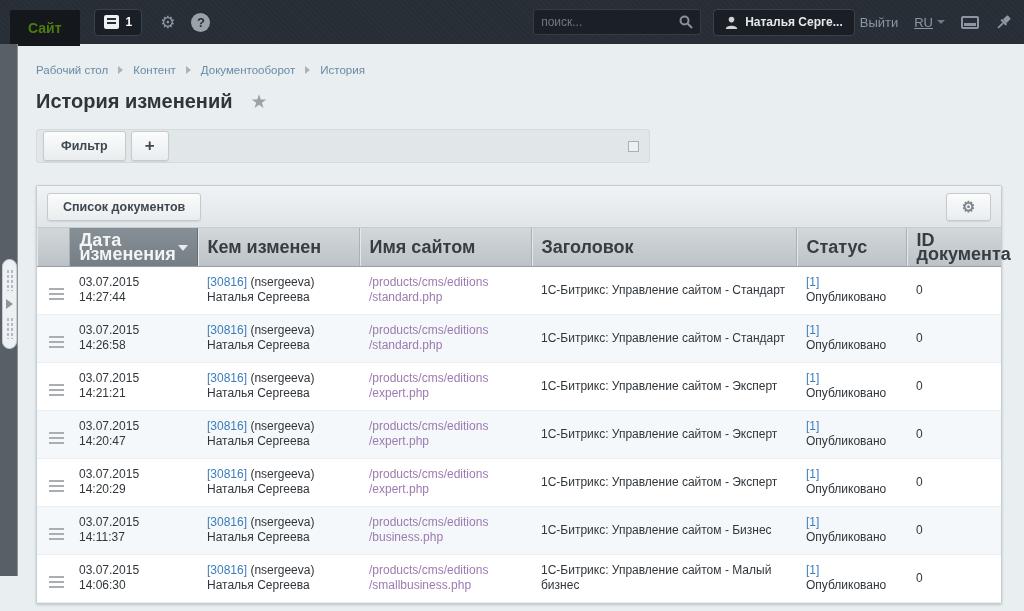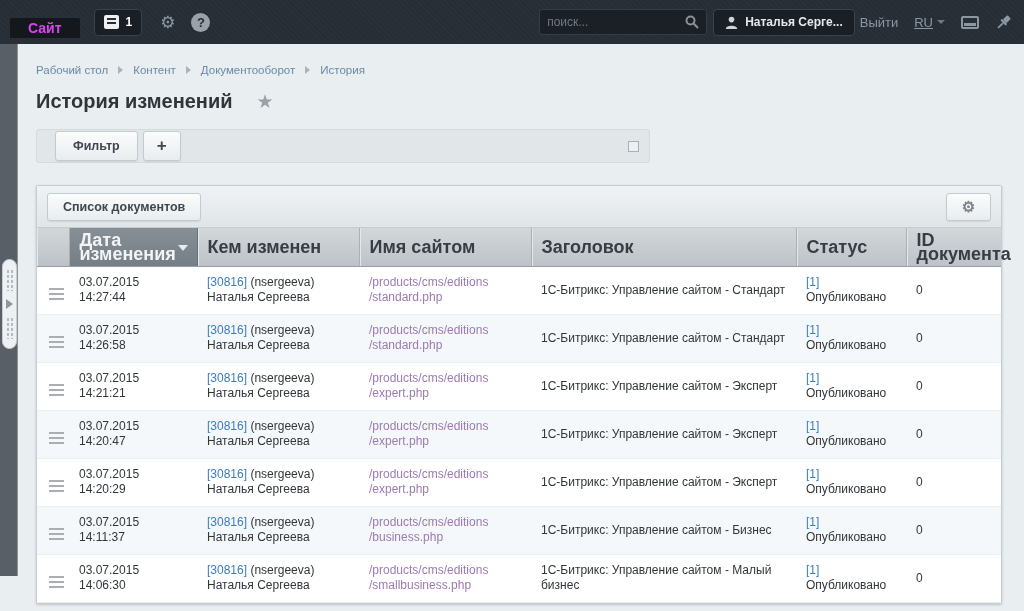--- a/index.html
+++ b/index.html
@@ -12,21 +12,21 @@
     position:relative;
   }
 
   
   .topbar {
     height:44px; background:#262d35;
     background-image:repeating-linear-gradient(45deg, rgba(255,255,255,.015) 0 2px, transparent 2px 4px);
     display:flex; align-items:center; padding:0 12px 0 10px; position:relative;
   }
   .tab { font-weight:bold; font-size:14px; padding:0 18px; display:flex; align-items:center; cursor:pointer; }
-  .tab-site { background:#14181d; color:#d946ef; height:20px; margin-top:12px; border-radius:2px 2px 0 0; }
+  .tab-site { background:#14181d; color:#4d7c0f; height:36px; margin-top:12px; border-radius:2px 2px 0 0; }
   .tab-admin { background:#fff; color:#2b3138; height:39px; margin-top:5px; border-radius:2px 2px 0 0; margin-left:2px; }
   .notif-btn {
     margin-left:14px; background:#1a1f26; border:1px solid #3a424c; border-radius:4px;
     height:27px; display:flex; align-items:center; padding:0 9px; gap:7px; color:#fff;
     font-size:12px; font-weight:bold; cursor:pointer;
   }
   .book-icon { width:15px; height:14px; background:#eef0f2; border-radius:2px; position:relative; display:inline-block; }
   .book-icon::before { content:""; position:absolute; left:3px; right:3px; top:3px; height:2px; background:#262d35; box-shadow:0 4px 0 #262d35; }
   .topbar-icon { margin-left:18px; color:#8d97a3; font-size:17px; cursor:pointer; line-height:1; }
   .help-circle {
@@ -36,21 +36,21 @@
   .search-box {
     margin-left:auto; width:168px; height:26px; background:#1b2026; border:1px solid #343c46;
     border-radius:3px; display:flex; align-items:center; padding:0 7px;
   }
   .search-box input {
     flex:1; background:transparent; border:none; outline:none; color:#87919c; font-size:12px;
     font-family:"Liberation Sans", sans-serif; min-width:0;
   }
   .search-box input::placeholder { color:#6f7883; }
   .user-btn {
-    margin-left:6px; background:#1a1f26; border:1px solid #3a424c; border-radius:4px;
+    margin-left:12px; background:#1a1f26; border:1px solid #3a424c; border-radius:4px;
     height:27px; display:flex; align-items:center; padding:0 11px; gap:7px;
     color:#e6e9ec; font-size:12px; font-weight:bold; cursor:pointer;
   }
   .logout-link { margin-left:5px; color:#8d97a3; font-size:13px; text-decoration:none; cursor:pointer; }
   .lang-switch { margin-left:16px; color:#8d97a3; font-size:13px; display:flex; align-items:center; gap:4px; cursor:pointer;text-decoration:underline; }
   .caret-down { width:0; height:0; border-left:4px solid transparent; border-right:4px solid transparent; border-top:4px solid #6f7883; }
   .panel-icon { margin-left:16px; width:18px; height:13px; border:2px solid #8d97a3; border-radius:2px; position:relative; cursor:pointer; }
   .panel-icon::before { content:""; position:absolute; left:1px; right:1px; bottom:1px; height:3px; background:#8d97a3; }
   .pin-icon { margin-left:16px; cursor:pointer; display:flex; }
 
@@ -66,28 +66,28 @@
     background-image:radial-gradient(#b4bbc1 1px, transparent 1.2px);
     background-size:4px 5px; }
   .strip-arrow { width:0; height:0; border-top:5px solid transparent; border-bottom:5px solid transparent; border-left:7px solid #8e969d; margin:8px 0; }
 
   .content { flex:1; padding:18px 22px 0 18px; position:relative; }
 
   .breadcrumb { display:flex; align-items:center; gap:10px; font-size:11.5px; margin:2px 0 14px 0; }
   .breadcrumb a { color:#698aa5; text-decoration:none; cursor:pointer; }
   .bc-sep { width:0; height:0; border-top:4px solid transparent; border-bottom:4px solid transparent; border-left:5px solid #aab4bc; }
 
-  .page-title-row { display:flex; align-items:center; gap:24px; margin-bottom:16px; }
+  .page-title-row { display:flex; align-items:center; gap:18px; margin-bottom:16px; }
   .page-title { font-size:20px; font-weight:bold; color:#2f3539; }
   .fav-star { color:#9aa1a7; font-size:19px; line-height:1; cursor:pointer; }
 
   
   .filter-bar {
     width:614px; height:34px; background:#e1e6e9; border:1px solid #d5dadd; border-radius:3px;
-    display:flex; align-items:center; padding:0 10px 0 16px; margin-bottom:22px; position:relative;
+    display:flex; align-items:center; padding:0 10px 0 4px; margin-bottom:22px; position:relative;
   }
   .btn {
     background:linear-gradient(#fbfcfc, #e9edef); border:1px solid #c3cad0; border-radius:3px;
     font-size:12.5px; font-weight:bold; color:#3f4750; cursor:pointer;
     box-shadow:0 1px 1px rgba(0,0,0,.08); display:inline-flex; align-items:center; justify-content:center;
     font-family:"Liberation Sans", sans-serif;
   }
   .filter-btn { height:30px; padding:0 17px; margin-left:2px; }
   .plus-btn { height:30px; width:38px; font-size:17px; margin-left:5px; }
   .filter-collapse { margin-left:auto; width:11px; height:11px; border:1px solid #a9b1b8; background:#eef1f3; cursor:pointer; }

